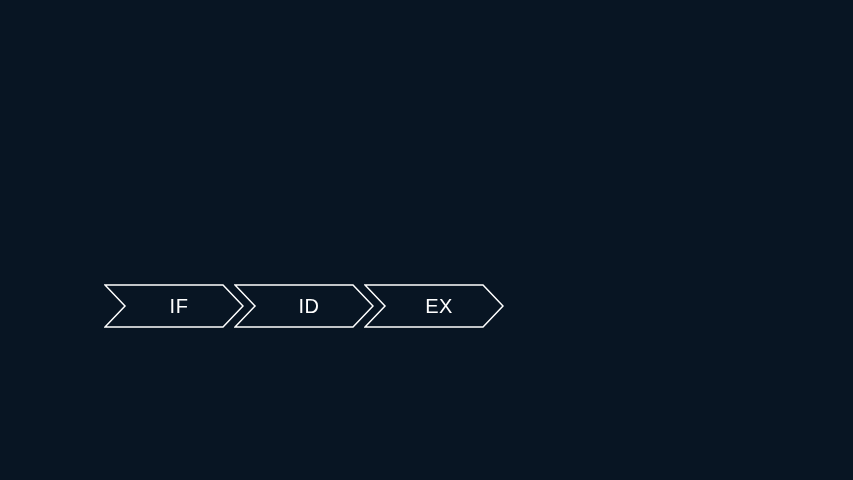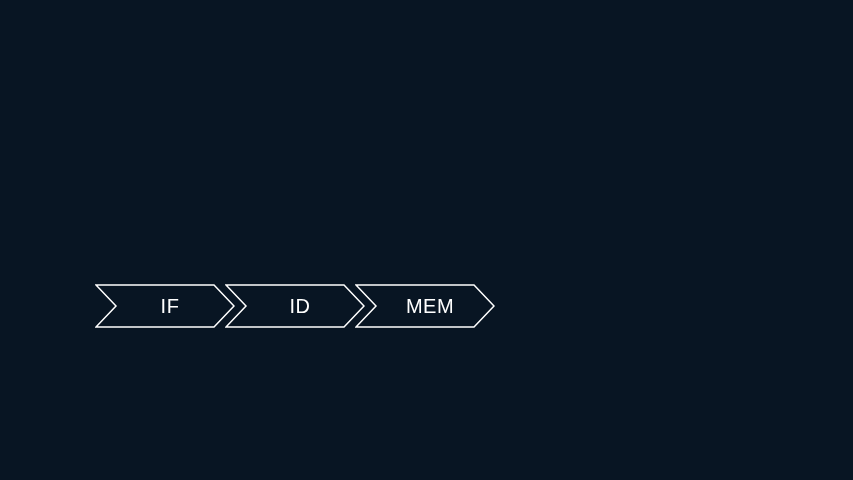--- a/index.html
+++ b/index.html
@@ -9,21 +9,21 @@
   body {
     width: 853px;
     height: 480px;
     background: #081523;
     overflow: hidden;
     position: relative;
     font-family: "Liberation Sans", sans-serif;
   }
   .pipeline {
     position: absolute;
-    left: 95px;
+    left: 104px;
     top: 284px;
     display: flex;
     align-items: flex-end;
   }
   .stage {
     margin-left: -10px;
     line-height: 0;
   }
   .stage:first-child {
     margin-left: 0;
@@ -46,22 +46,22 @@
     </svg>
   </div>
 
   <div class="stage">
     <svg width="140" height="44" viewBox="0 0 140 44">
       <polygon points="1,1 119,1 139,22 119,43 1,43 21,22" fill="none" stroke-width="1.5" stroke="#ffffff"></polygon>
       <text x="75" y="29" text-anchor="middle" fill="#ffffff">ID</text>
     </svg>
   </div>
 
-
   <div class="stage">
     <svg width="140" height="44" viewBox="0 0 140 44">
       <polygon points="1,1 119,1 139,22 119,43 1,43 21,22" fill="none" stroke-width="1.5" stroke="#ffffff"></polygon>
-      <text x="75" y="29" text-anchor="middle" fill="#ffffff">MEM</text>
+      <text x="75" y="29" text-anchor="middle" fill="#ffffff">EX</text>
     </svg>
   </div>
+
 
 
 </div>
 
 </body></html>

